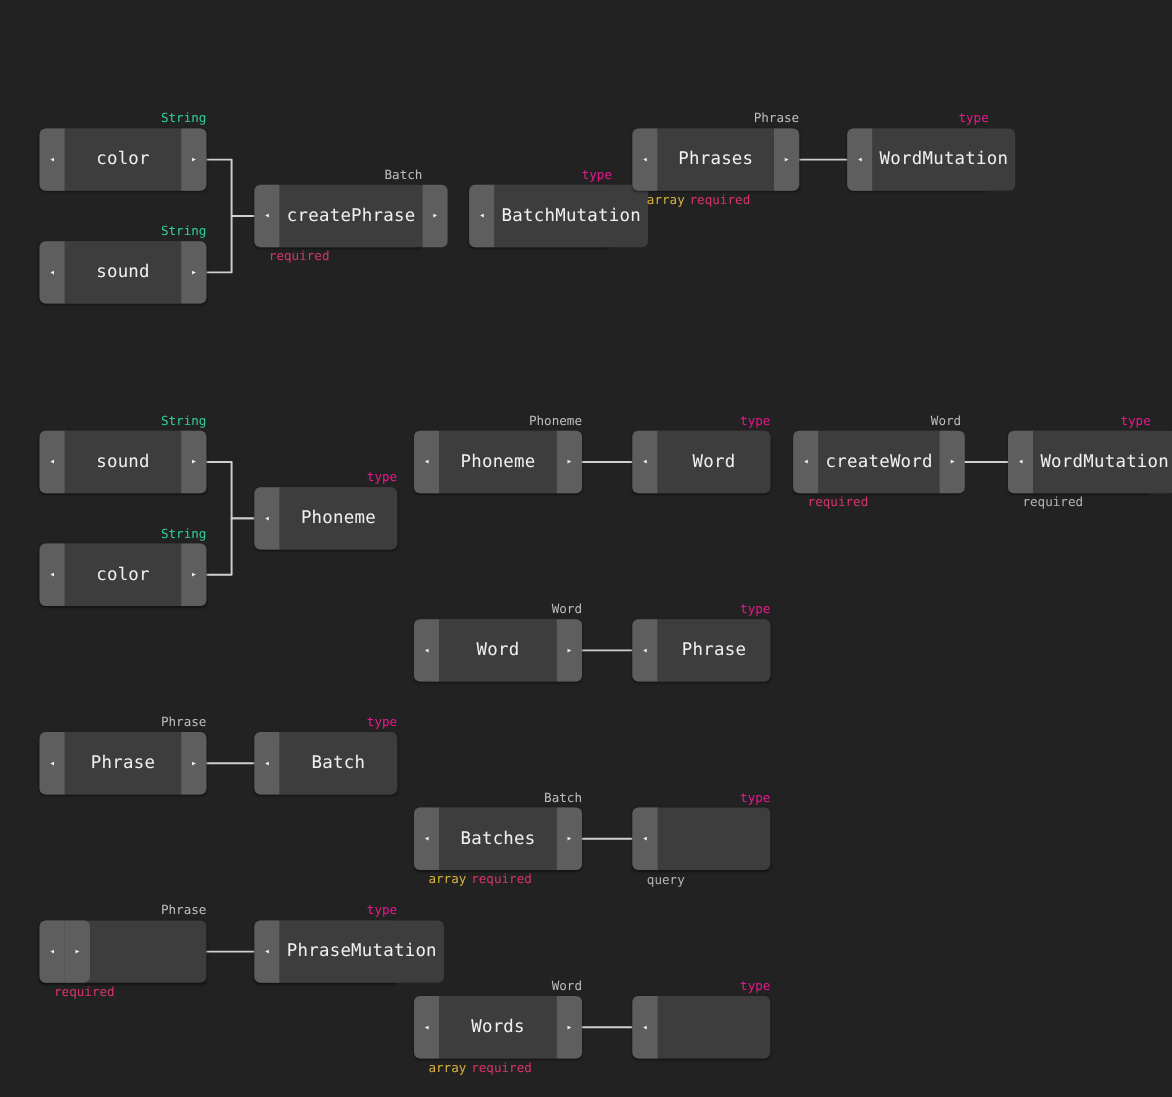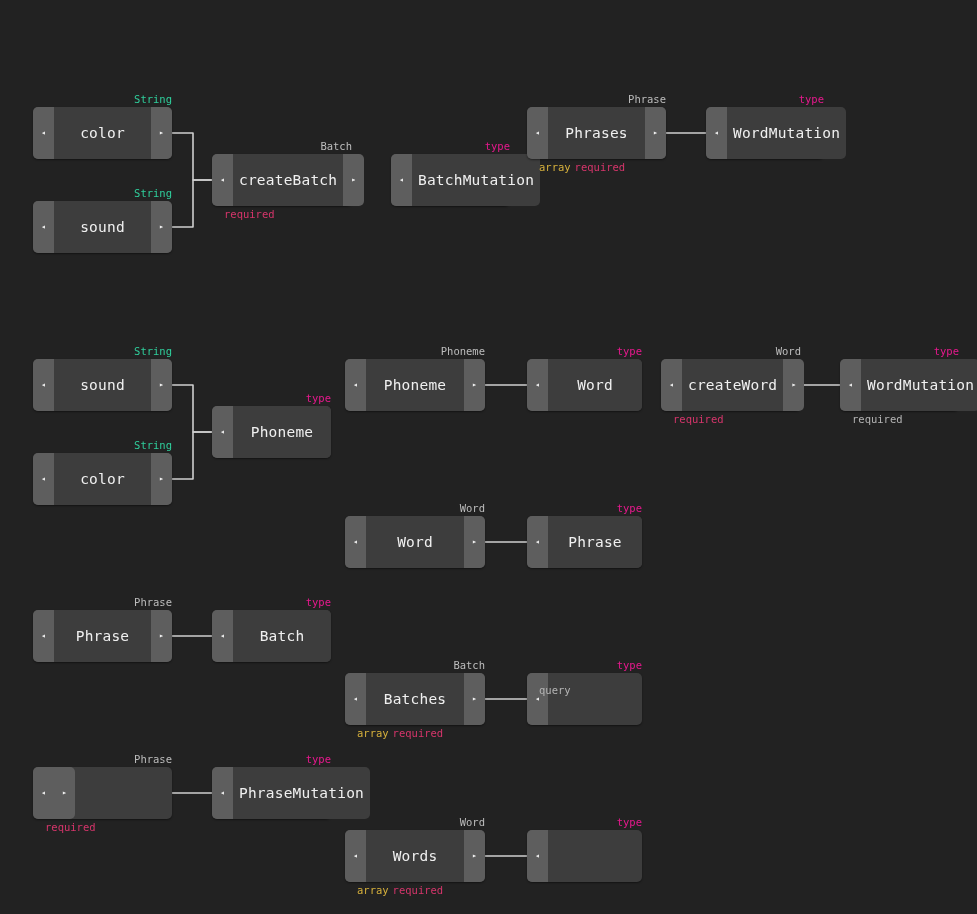--- a/index.html
+++ b/index.html
@@ -117,21 +117,21 @@
       </div>
       <div class="anno top-right c-scalar" style="left: 172px; top: 105px;">String</div>
       <div class="node" style="left: 33px; top: 201px; width: 139px;">
         <div class="port left">◂</div>
         <div class="node-body">sound</div>
         <div class="port right">▸</div>
       </div>
       <div class="anno top-right c-scalar" style="left: 172px; top: 199px;">String</div>
       <div class="node" style="left: 212px; top: 154px; width: 140px;">
         <div class="port left">◂</div>
-        <div class="node-body">createBatch</div>
+        <div class="node-body">createPhrase</div>
         <div class="port right">▸</div>
       </div>
       <div class="anno top-right c-type" style="left: 352px; top: 152px;">Batch</div>
       <div class="anno bottom" style="left: 224px; top: 208px;"><span class="c-req">required</span></div>
       <div class="node no-right" style="left: 391px; top: 154px; width: 119px;">
         <div class="port left">◂</div>
         <div class="node-body">BatchMutation</div>
       </div>
       <div class="anno top-right c-kind" style="left: 510px; top: 152px;">type</div>
       <div class="node" style="left: 527px; top: 107px; width: 139px;">
@@ -213,21 +213,21 @@
         <div class="port left">◂</div>
         <div class="node-body">Batches</div>
         <div class="port right">▸</div>
       </div>
       <div class="anno top-right c-type" style="left: 485px; top: 671px;">Batch</div>
       <div class="anno bottom" style="left: 357px; top: 727px;"><span class="c-array">array</span><span class="c-req">required</span></div>
       <div class="node no-right" style="left: 527px; top: 673px; width: 115px;">
         <div class="port left">◂</div>
       </div>
       <div class="anno top-right c-kind" style="left: 642px; top: 671px;">type</div>
-      <div class="anno bottom" style="left: 539px; top: 684px;"><span class="c-meta">query</span></div>
+      <div class="anno bottom" style="left: 539px; top: 728px;"><span class="c-meta">query</span></div>
       <div class="node" style="left: 33px; top: 767px; width: 139px;">
         <div class="port left">◂</div>
         <div class="port right">▸</div>
       </div>
       <div class="anno top-right c-type" style="left: 172px; top: 765px;">Phrase</div>
       <div class="anno bottom" style="left: 45px; top: 821px;"><span class="c-req">required</span></div>
       <div class="node no-right" style="left: 212px; top: 767px; width: 119px;">
         <div class="port left">◂</div>
         <div class="node-body">PhraseMutation</div>
       </div>

